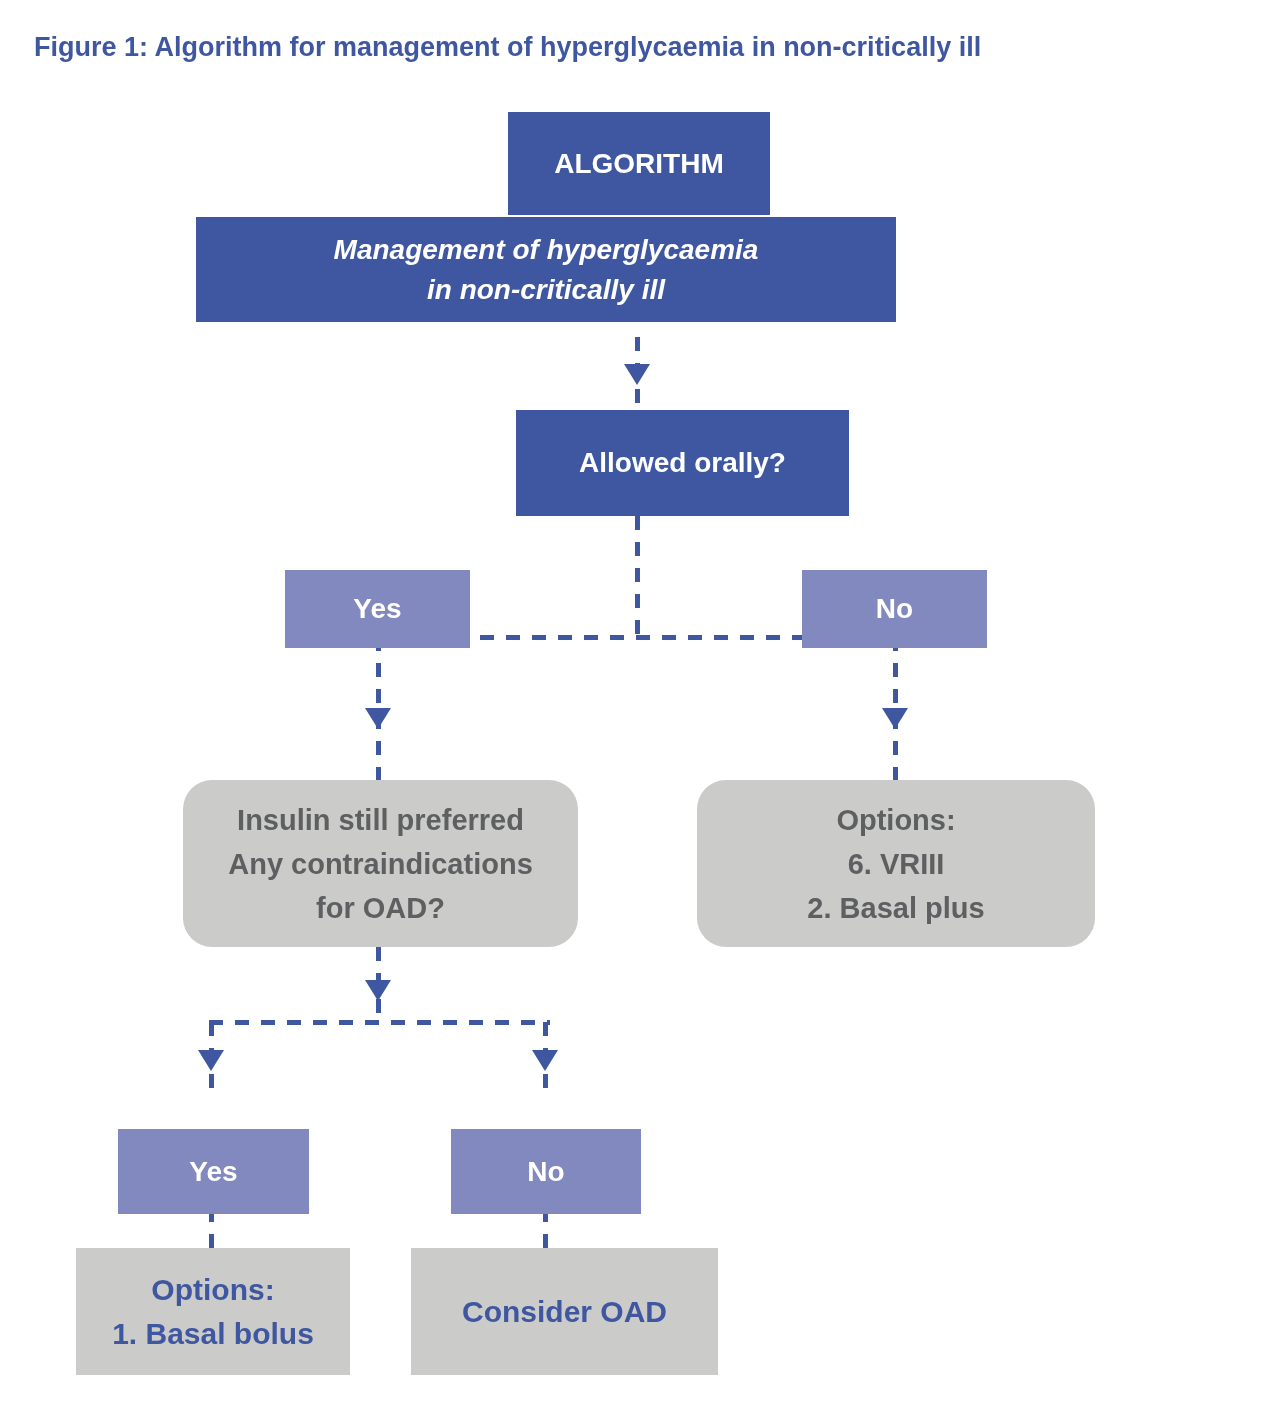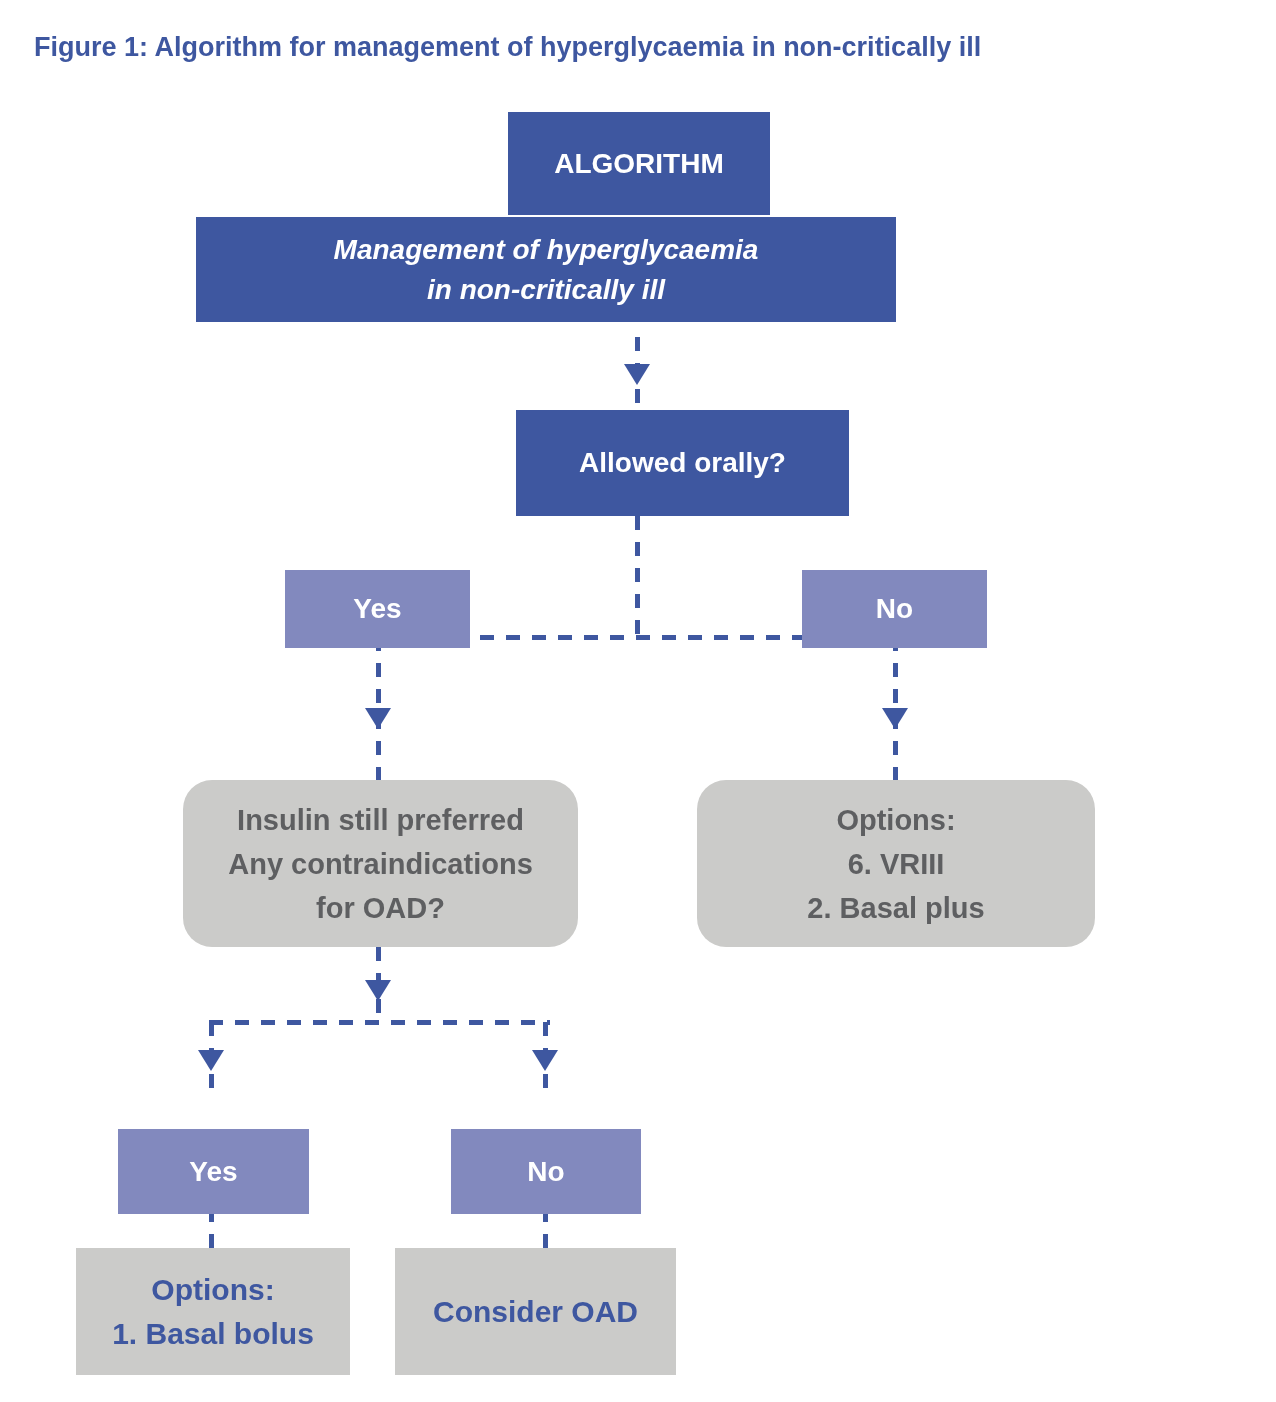--- a/index.html
+++ b/index.html
@@ -46,21 +46,21 @@
   .n-algorithm    { left:508px; top:112px; width:262px; height:103px; }
   .n-management   { left:196px; top:217px; width:700px; height:105px;font-style:italic; }
   .n-allowed      { left:472px; top:410px; width:333px; height:106px;margin-left:44px; }
   .n-yes1         { left:285px; top:538px; width:185px; height:78px; }
   .n-no1          { left:802px; top:538px; width:185px; height:78px; }
   .n-insulin      { left:183px; top:780px; width:395px; height:167px; }
   .n-options-npo  { left:697px; top:780px; width:398px; height:167px; }
   .n-yes2         { left:118px; top:1097px; width:191px; height:85px; }
   .n-no2          { left:451px; top:1097px; width:190px; height:85px; }
   .n-options-basal{ left:76px;  top:1248px; width:274px; height:127px; }
-  .n-consider-oad { left:395px; top:1248px; width:281px; height:127px;text-align:center; }
+  .n-consider-oad { left:411px; top:1248px; width:307px; height:127px;text-align:center; }
 
   
   .vline{
     position:absolute;
     width:5px;
     background:repeating-linear-gradient(to bottom, var(--primary) 0 14px, transparent 14px 26px);
   }
   .hline{
     position:absolute;
     height:5px;

